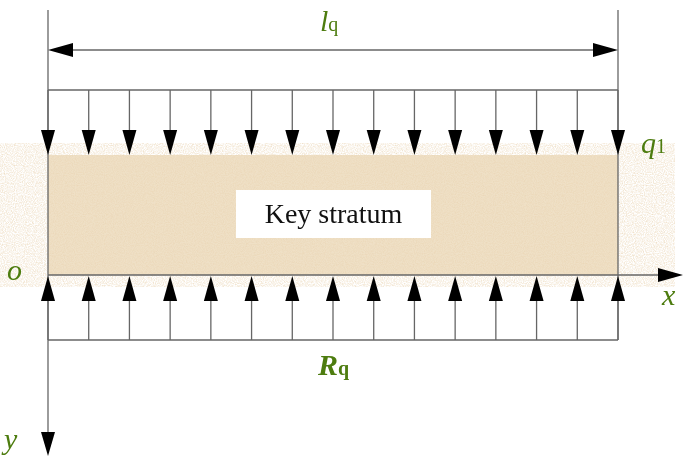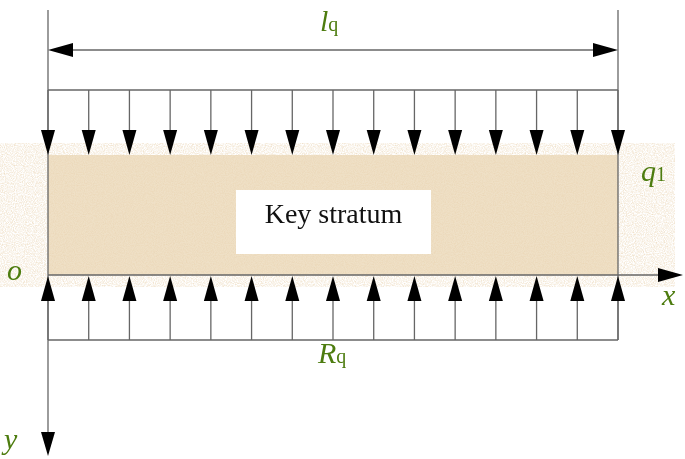--- a/index.html
+++ b/index.html
@@ -1,20 +1,20 @@
 <!DOCTYPE html>
 <html><head>
 <meta charset="utf-8">
 <style>
   html,body{margin:0;padding:0;background:#fff;}
   body{width:685px;height:459px;position:relative;overflow:hidden;font-family:"Liberation Serif",serif;}
   svg{position:absolute;left:0;top:0;}
   .lbl{position:absolute;font-family:"Liberation Serif",serif;font-style:italic;color:#4d7c0f;font-size:30px;line-height:1;}
   .sub{font-style:normal;font-size:20px;}
-  .box{position:absolute;left:236px;top:190px;width:195px;height:64px;background:#fff;}
+  .box{position:absolute;left:236px;top:190px;width:195px;height:48px;background:#fff;}
   .box span{display:block;text-align:center;font-size:28px;line-height:48px;color:#111;font-family:"Liberation Serif",serif;}
 </style>
 </head>
 <body>
 
 <svg width="685" height="459">
   <defs>
     <filter id="grain">
         <feTurbulence type="fractalNoise" baseFrequency="0.9" numOctaves="2" seed="3"></feTurbulence>
         <feColorMatrix type="matrix" values="0 0 0 0 0.82  0 0 0 0 0.66  0 0 0 0 0.45  0 0 0 1.4 -0.45"></feColorMatrix>
@@ -102,17 +102,17 @@
       <line x1="618" y1="300" x2="618" y2="340" stroke="#666" stroke-width="1.3"></line>
       <polygon points="611,301 625,301 618,276"></polygon>
     </g>
 </svg>
 
 <div class="box">
     <span>Key stratum</span>
   </div>
 
 <div class="lbl" style="left:320px;top:6px;"><span>l</span><span class="sub">q</span></div>
-<div class="lbl" style="left:641px;top:128px;margin-top:28px;"><span>q</span><span class="sub">1</span></div>
-<div class="lbl" style="left:318px;top:338px;"><span>R</span><span class="sub">q</span></div>
+<div class="lbl" style="left:641px;top:128px;"><span>q</span><span class="sub">1</span></div>
+<div class="lbl" style="left:318px;top:350px;font-weight:bold;"><span>R</span><span class="sub">q</span></div>
 <div class="lbl" style="left:7px;top:255px;">o</div>
 <div class="lbl" style="left:662px;top:280px;">x</div>
 <div class="lbl" style="left:4px;top:424px;">y</div>
 
 </body></html>

